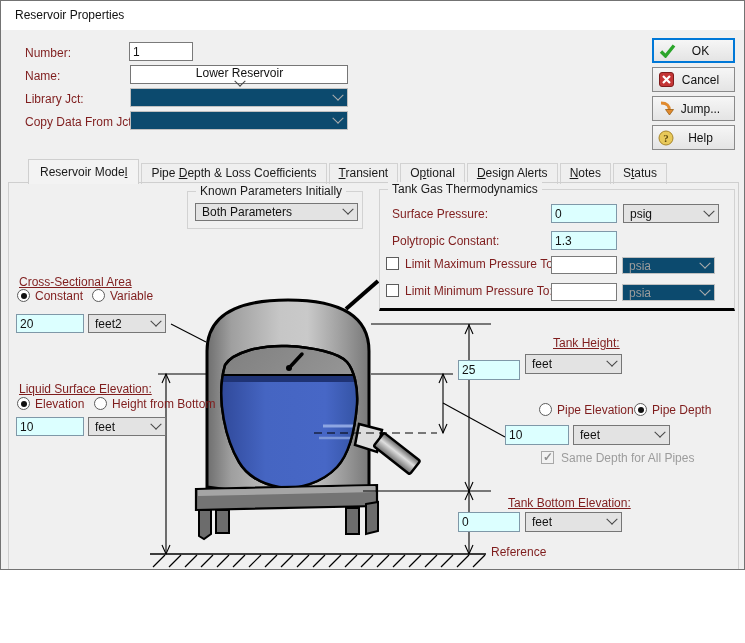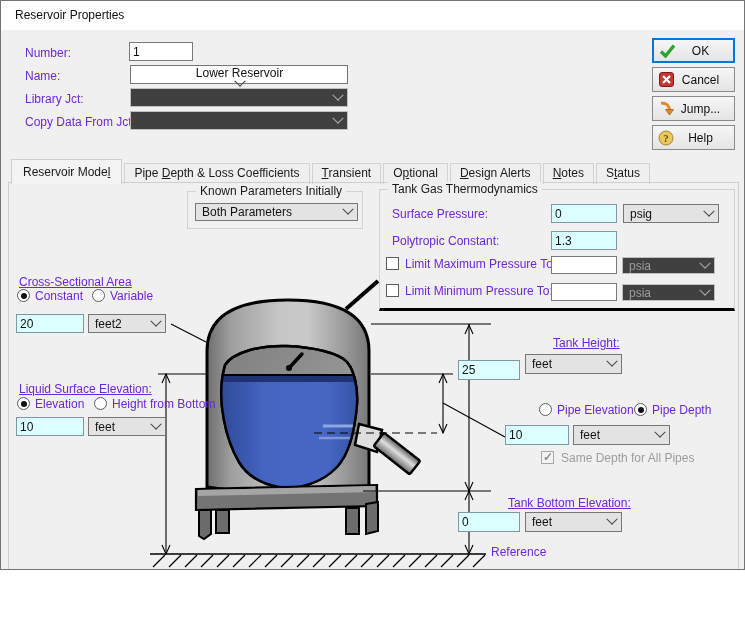--- a/index.html
+++ b/index.html
@@ -1,41 +1,41 @@
 <!DOCTYPE html>
 <html><head>
 <meta charset="utf-8">
 <style>
   html,body{margin:0;padding:0;background:#fff;font-family:"Liberation Sans",sans-serif;}
   .dialog{position:relative;width:745px;height:570px;background:#f0f0f0;border:1px solid #737373;box-sizing:border-box;overflow:hidden;padding-left:36px;}
   .titlebar{position:absolute;left:0;top:0;width:100%;height:29px;background:#ffffff;}
   .titlebar span{position:absolute;left:14px;top:7px;font-size:12px;color:#111;}
-  .lbl{position:absolute;font-size:12px;color:#6d28d9;white-space:nowrap;line-height:15px;}
+  .lbl{position:absolute;font-size:12px;color:#7f1d1d;white-space:nowrap;line-height:15px;}
   .ul{text-decoration:underline;}
   .dim{color:#9c9c9c;}
   .field{position:absolute;box-sizing:border-box;border:1px solid #7f98a8;background:#dcffff;font-family:"Liberation Sans",sans-serif;font-size:12px;color:#111;padding:0 3px;}
   .field.white{background:#fff;border-color:#7a7a7a;}
   .combo{position:absolute;box-sizing:border-box;border:1px solid #767676;background:#e3e3e3;display:flex;align-items:center;justify-content:space-between;padding:0 5px 0 6px;font-size:12px;color:#111;}
   .combo.white{background:#fff;}
-  .combo.disabled{background:#404040;border-color:#c0c0c0;color:#9c9c9c;}
+  .combo.disabled{background:#0c4a6e;border-color:#c0c0c0;color:#9c9c9c;}
   .chev{width:7px;height:7px;border-right:1.6px solid #464646;border-bottom:1.6px solid #464646;transform:rotate(45deg) translate(-2px,-2px);flex:none;}
   .combo.disabled .chev{border-color:#adadad;}
   .radio{position:absolute;width:13px;height:13px;box-sizing:border-box;border:1px solid #5c5c5c;border-radius:50%;background:#fff;}
   .radio.on::after{content:"";position:absolute;left:2.5px;top:2.5px;width:6px;height:6px;border-radius:50%;background:#111;}
   .cb{position:absolute;width:13px;height:13px;box-sizing:border-box;border:1px solid #5c5c5c;background:#fff;}
   .cb.dis{border-color:#a8a8a8;background:#f2f2f2;}
   .cb.dis::after{content:"\2713";position:absolute;left:1px;top:-2px;font-weight:bold;font-size:12px;color:#8f8f8f;}
   .group{position:absolute;border:1px solid #d2d2d2;box-sizing:border-box;}
   .group .gt{position:absolute;top:-8px;left:8px;background:#f0f0f0;padding:0 4px;font-size:12px;color:#1a1a1a;white-space:nowrap;}
   .group.gas{border-bottom:3px solid #000;}
   .btn{position:absolute;left:651px;width:83px;height:25px;box-sizing:border-box;border:1px solid #8a8a8a;background:linear-gradient(#f6f6f6,#e4e4e4);display:flex;align-items:center;font-size:12px;color:#111;padding:0;cursor:default;}
   .btn .ic{width:26px;display:flex;justify-content:center;flex:none;}
   .btn .bl{flex:1;text-align:center;margin-right:12px;}
   .btn.focus{border:2px solid #0078d7;}
-  .tabstrip{position:absolute;left:10px;top:157px;height:26px;display:flex;align-items:flex-end;text-align:right;}
+  .tabstrip{position:absolute;left:27px;top:157px;height:26px;display:flex;align-items:flex-end;text-align:right;}
   .tab{box-sizing:border-box;height:21px;line-height:19px;padding:0 9px;background:#efefef;border:1px solid #d2d2d2;border-bottom:none;margin-right:2px;font-size:12px;color:#1a1a1a;white-space:nowrap;}
   .tab.active{height:25px;line-height:24px;background:#f3f3f3;border-color:#cfcfcf;padding:0 11px;position:relative;z-index:3;}
   .tab .u{text-decoration:underline;}
   .content{position:absolute;left:7px;top:181px;width:731px;height:447px;border:1px solid #cfcfcf;box-sizing:border-box;background:transparent;}
   svg.draw{position:absolute;left:0;top:0;pointer-events:none;}
 </style>
 </head>
 <body>
 
 <div class="dialog">

